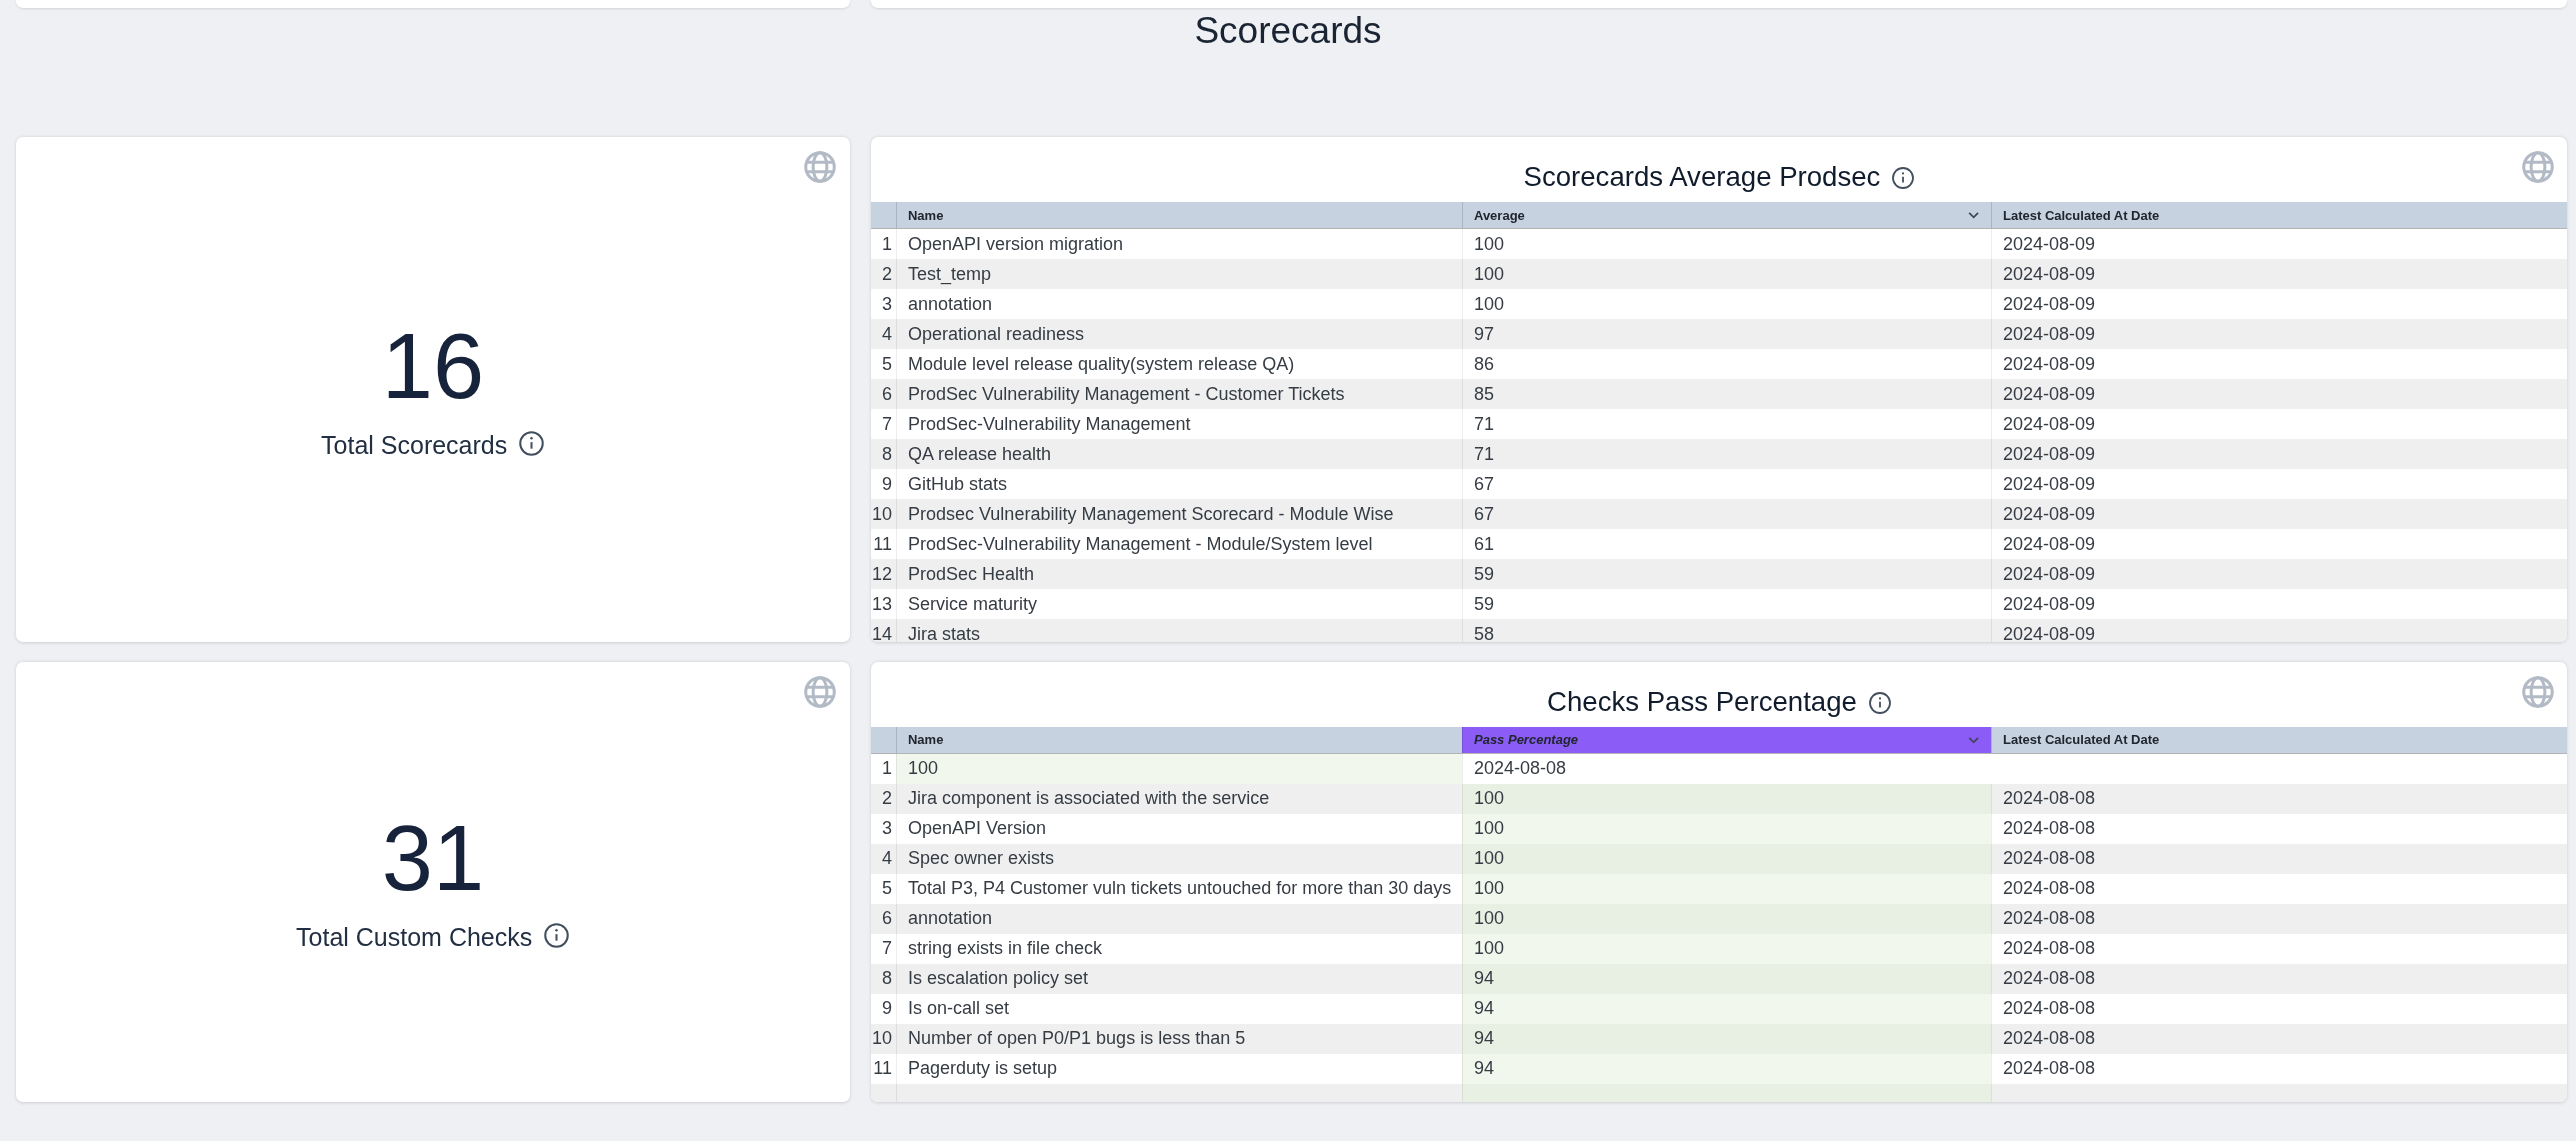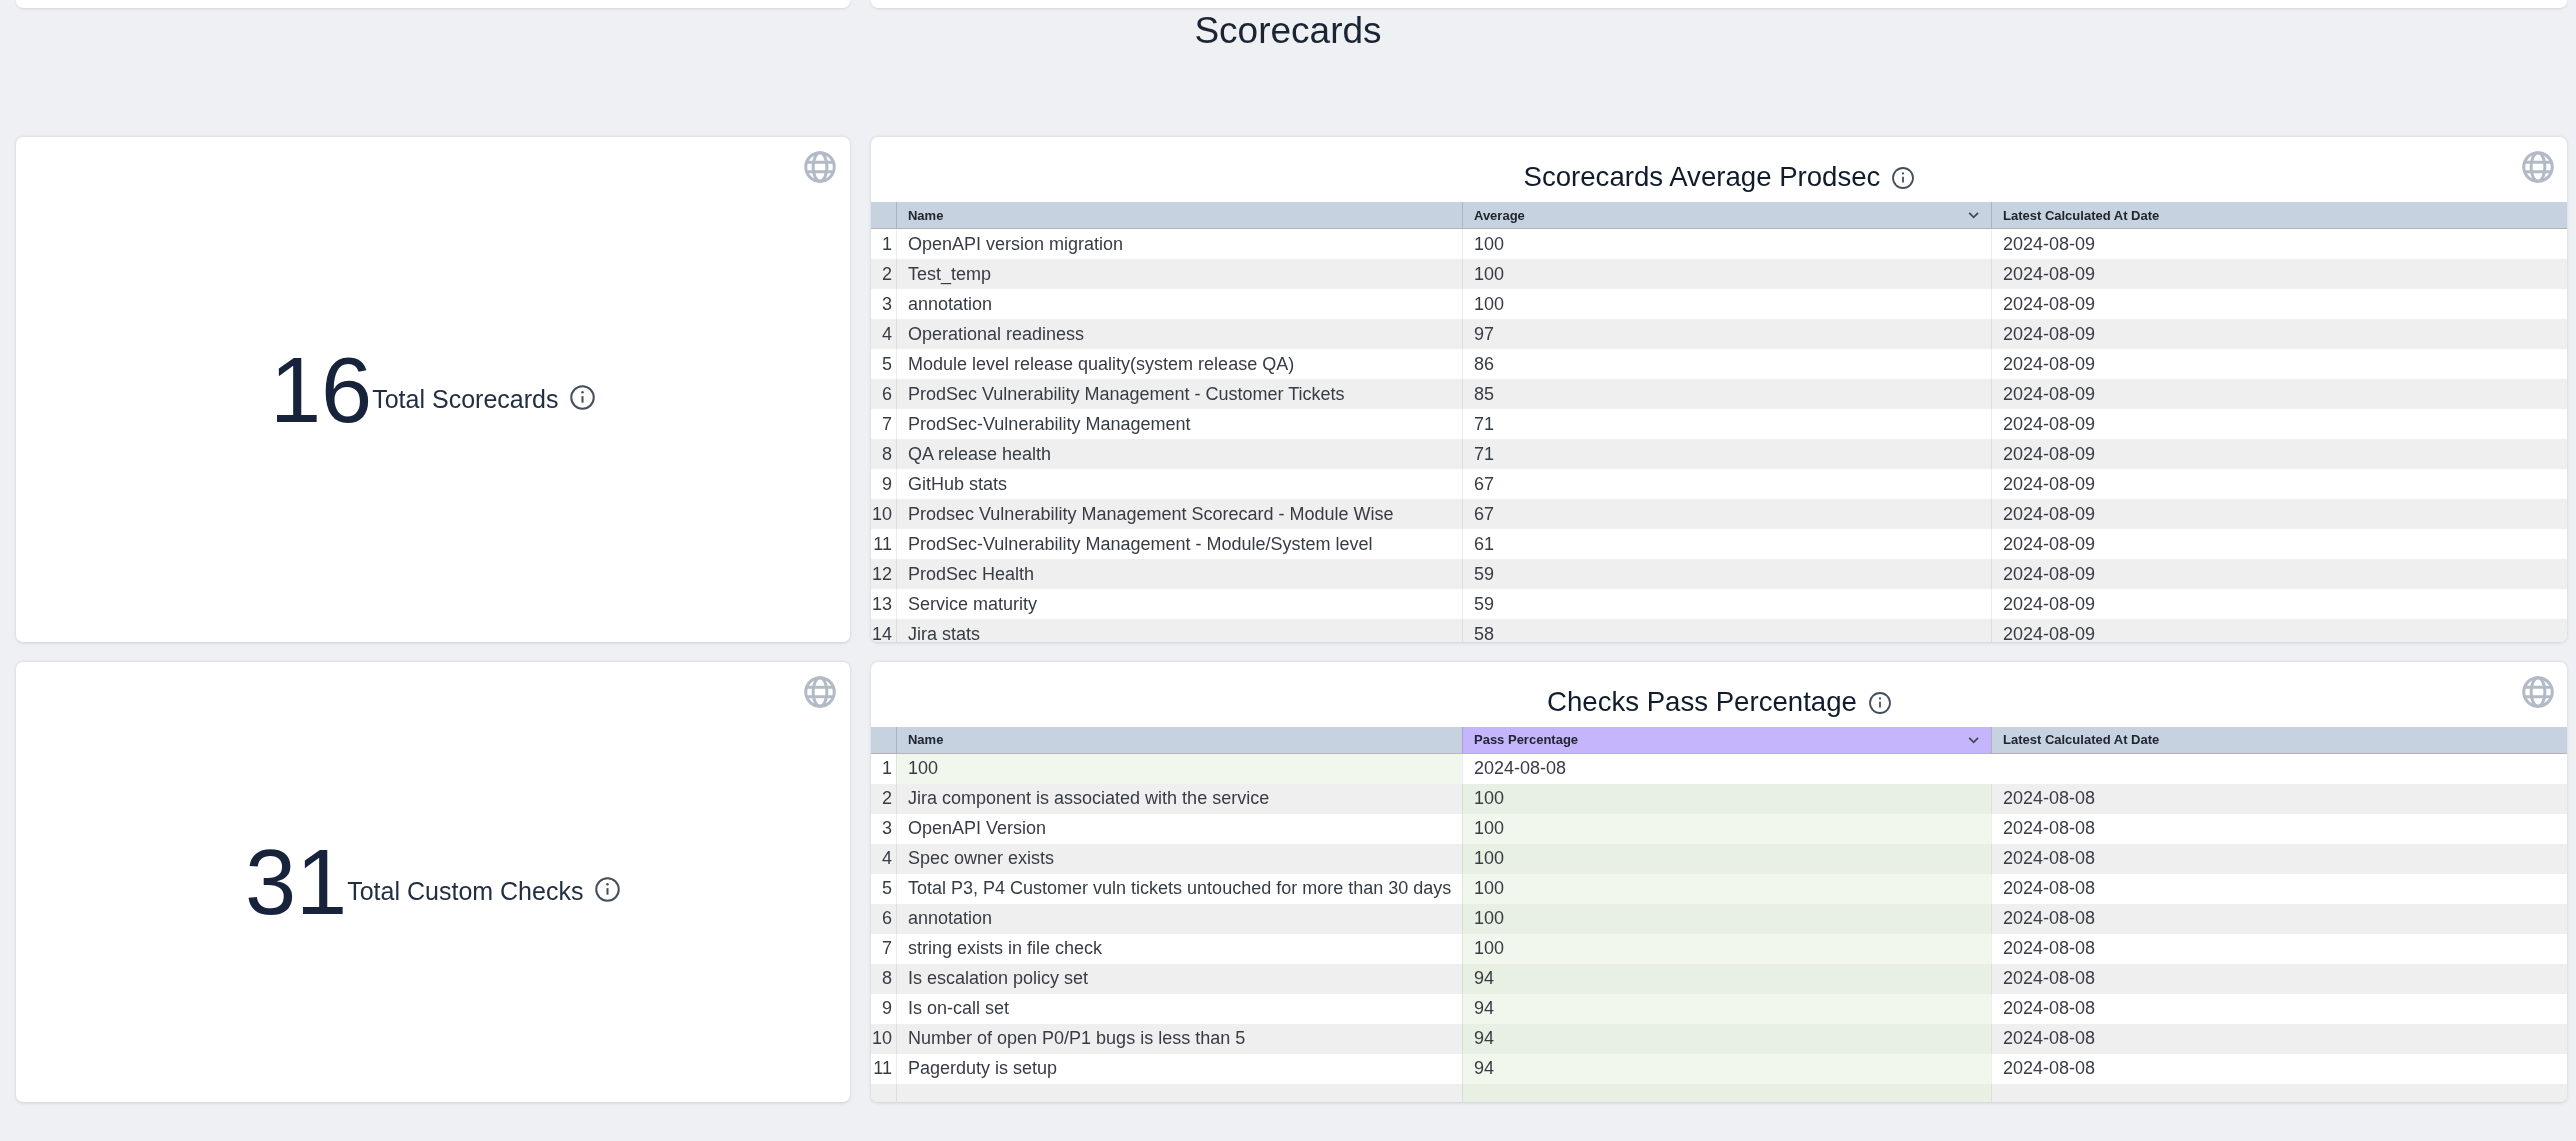--- a/index.html
+++ b/index.html
@@ -26,21 +26,21 @@
   .cards-row { display:flex; gap:21.3px; margin-left:16px; }
   .cards-row.first { margin-top:89px; }
   .cards-row.second { margin-top:19.6px; }
   .row1 { height:505px; }
   .row2 { height:440px; }
 
   .card {
     position:relative; background:#ffffff; border-radius:7.1px;
     box-shadow:0 0.9px 3.6px rgba(0,0,0,.14); overflow:hidden;
   }
-  .stat-card { width:834px; display:flex; flex-direction:row; align-items:center; justify-content:center; }
+  .stat-card { width:834px; display:flex; flex-direction:column; align-items:center; justify-content:center; }
   .table-card { width:1696px; }
 
   .globe {
     position:absolute; top:12.4px; right:11.6px; width:36px; height:36px; cursor:pointer;
   }
   .globe svg { width:100%; height:100%; }
 
   .stat-value { font-size:92px; line-height:92px; font-weight:500; color:#16233a; }
   .stat-label {
     margin-top:18px; display:flex; gap:10.7px;
@@ -57,21 +57,21 @@
 
   .thead {
     display:grid; grid-template-columns:25px 566px 529px 1fr;
     height:27px; background:#c6d2e0; border-bottom:0.9px solid #b3b3b3;
     font-size:13px; font-weight:700; color:#20262e;
   }
   .hcell { display:flex; align-items:center; padding-left:10.7px; cursor:pointer; }
   .hcell.idx { padding-left:0; }
   .hcell.name, .hcell.val, .hcell.date { border-left:0.9px solid rgba(0,0,0,.14); }
   .hcell.val { justify-content:space-between; padding-right:7.1px; }
-  .hcell.val.green { background:#c4b5fd; }
+  .hcell.val.green { background:#8b5cf6;font-style:italic; }
   .sort-icon { width:21.3px; height:21.3px; }
   .sort-icon svg { width:100%; height:100%; }
 
   .tbody { overflow:hidden; }
   .tbody.t1 { height:413px; }
   .tbody.t2 { height:348px; }
   .trow {
     display:grid; grid-template-columns:25px 566px 529px 1fr;
     height:30px; background:#ffffff; font-size:18px; color:#363c43; cursor:pointer;
   }

